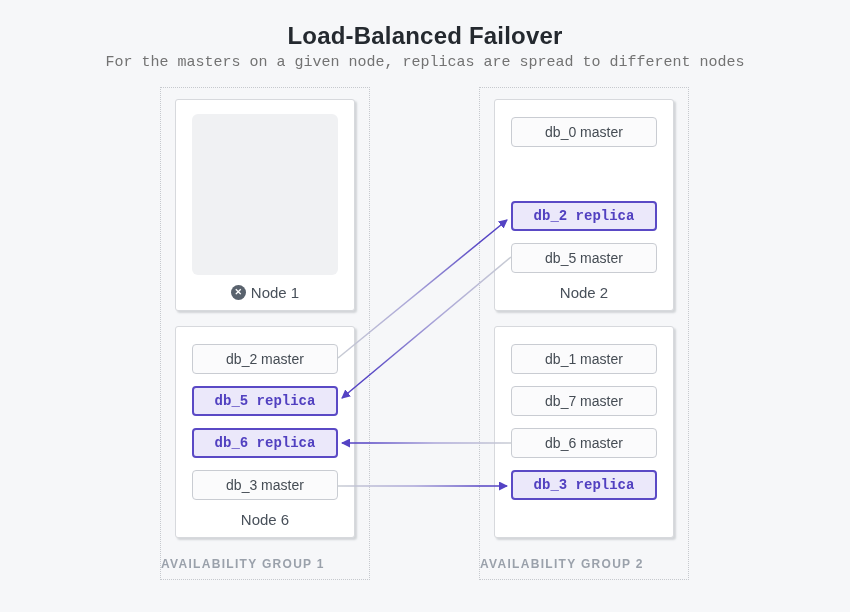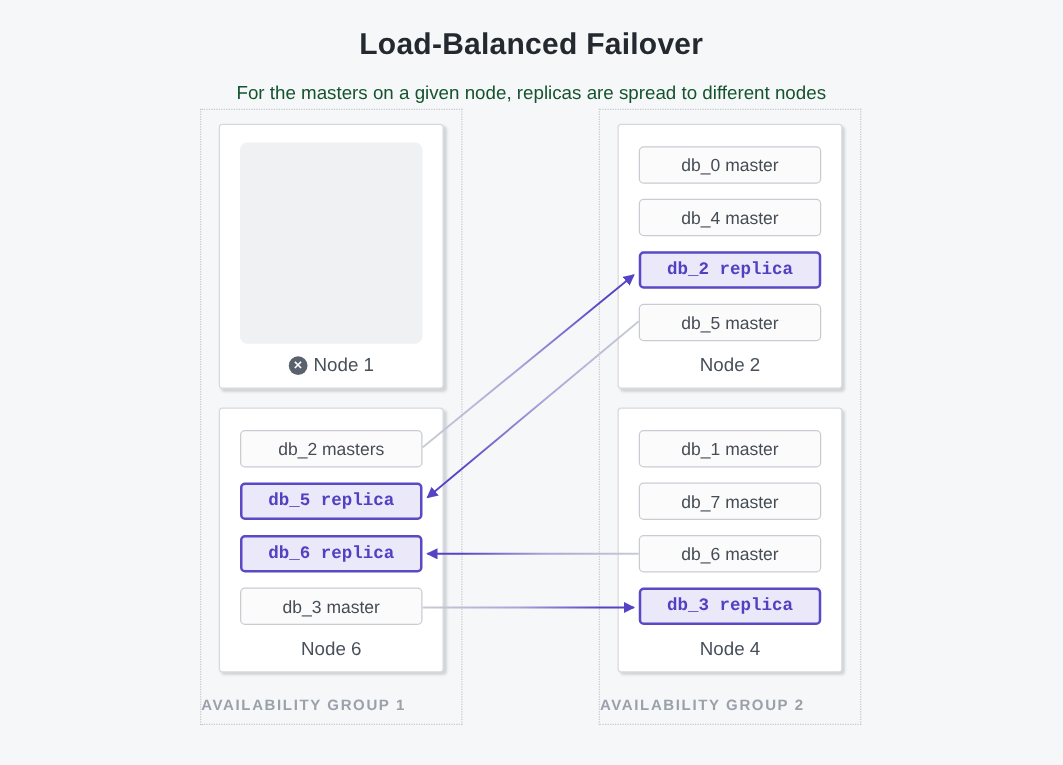--- a/index.html
+++ b/index.html
@@ -3,21 +3,21 @@
 <meta charset="utf-8">
 <style>
   html,body { margin:0; padding:0; background:#f6f7f9; }
   .canvas {
     position:relative; width:756px; height:612px; overflow:hidden;
     background:#f6f7f9;
     font-family:"Liberation Sans", sans-serif;
   }
   .header { position:absolute; top:22px; left:0; width:850px; text-align:center; }
   .title { margin:0; font-size:24px; font-weight:700; color:#24292f; letter-spacing:0.2px; }
-  .subtitle { margin:16px 0 0 0; font-size:15px; color:#14532d; }
+  .subtitle { margin:4px 0 0 0; font-size:15px; color:#737373;font-family:Liberation Mono, monospace; }
 
   .group {
     position:absolute; top:87px; width:208px; height:491px;
     border:1px dotted #c6c9ce;
   }
   .group-1 { left:160px; }
   .group-2 { left:479px; }
   .group-label {
     position:absolute; bottom:8px; left:0; width:100%; text-align:left;
     color:#9aa1ab; font-size:12px; font-weight:700; letter-spacing:1.3px;
@@ -75,51 +75,47 @@
 
     <div class="node node-top">
       <div class="placeholder"></div>
       <div class="node-label">
         <span class="fail-icon">✕</span>
         <span>Node 1</span>
       </div>
     </div>
 
     <div class="node node-bottom">
-      <div class="dbbox master row0">db_2 masters</div>
+      <div class="dbbox master row0">db_2 master</div>
       <div class="dbbox replica row1">db_5 replica</div>
       <div class="dbbox replica row2">db_6 replica</div>
       <div class="dbbox master row3">db_3 master</div>
       <div class="node-label">
         <span>Node 6</span>
       </div>
     </div>
     <div class="group-label">AVAILABILITY GROUP 1</div>
   </div>
 
   <div class="group group-2">
 
     <div class="node node-top">
       <div class="dbbox master row0">db_0 master</div>
-      <div class="dbbox master row1">db_4 master</div>
       <div class="dbbox replica row2">db_2 replica</div>
       <div class="dbbox master row3">db_5 master</div>
       <div class="node-label">
         <span>Node 2</span>
       </div>
     </div>
 
     <div class="node node-bottom">
       <div class="dbbox master row0">db_1 master</div>
       <div class="dbbox master row1">db_7 master</div>
       <div class="dbbox master row2">db_6 master</div>
       <div class="dbbox replica row3">db_3 replica</div>
-      <div class="node-label">
-        <span>Node 4</span>
-      </div>
     </div>
     <div class="group-label">AVAILABILITY GROUP 2</div>
   </div>
 
   <svg class="arrows" viewBox="0 0 850 612" xmlns="http://www.w3.org/2000/svg">
       <defs>
         <marker id="arrowhead" markerWidth="9" markerHeight="9" refX="8" refY="4.5" orient="auto" markerUnits="userSpaceOnUse">
           <path d="M0,0 L9,4.5 L0,9 Z" fill="#5443c4"></path>
         </marker>
         <linearGradient id="grad0" gradientUnits="userSpaceOnUse" x1="338" y1="358" x2="507" y2="220">

